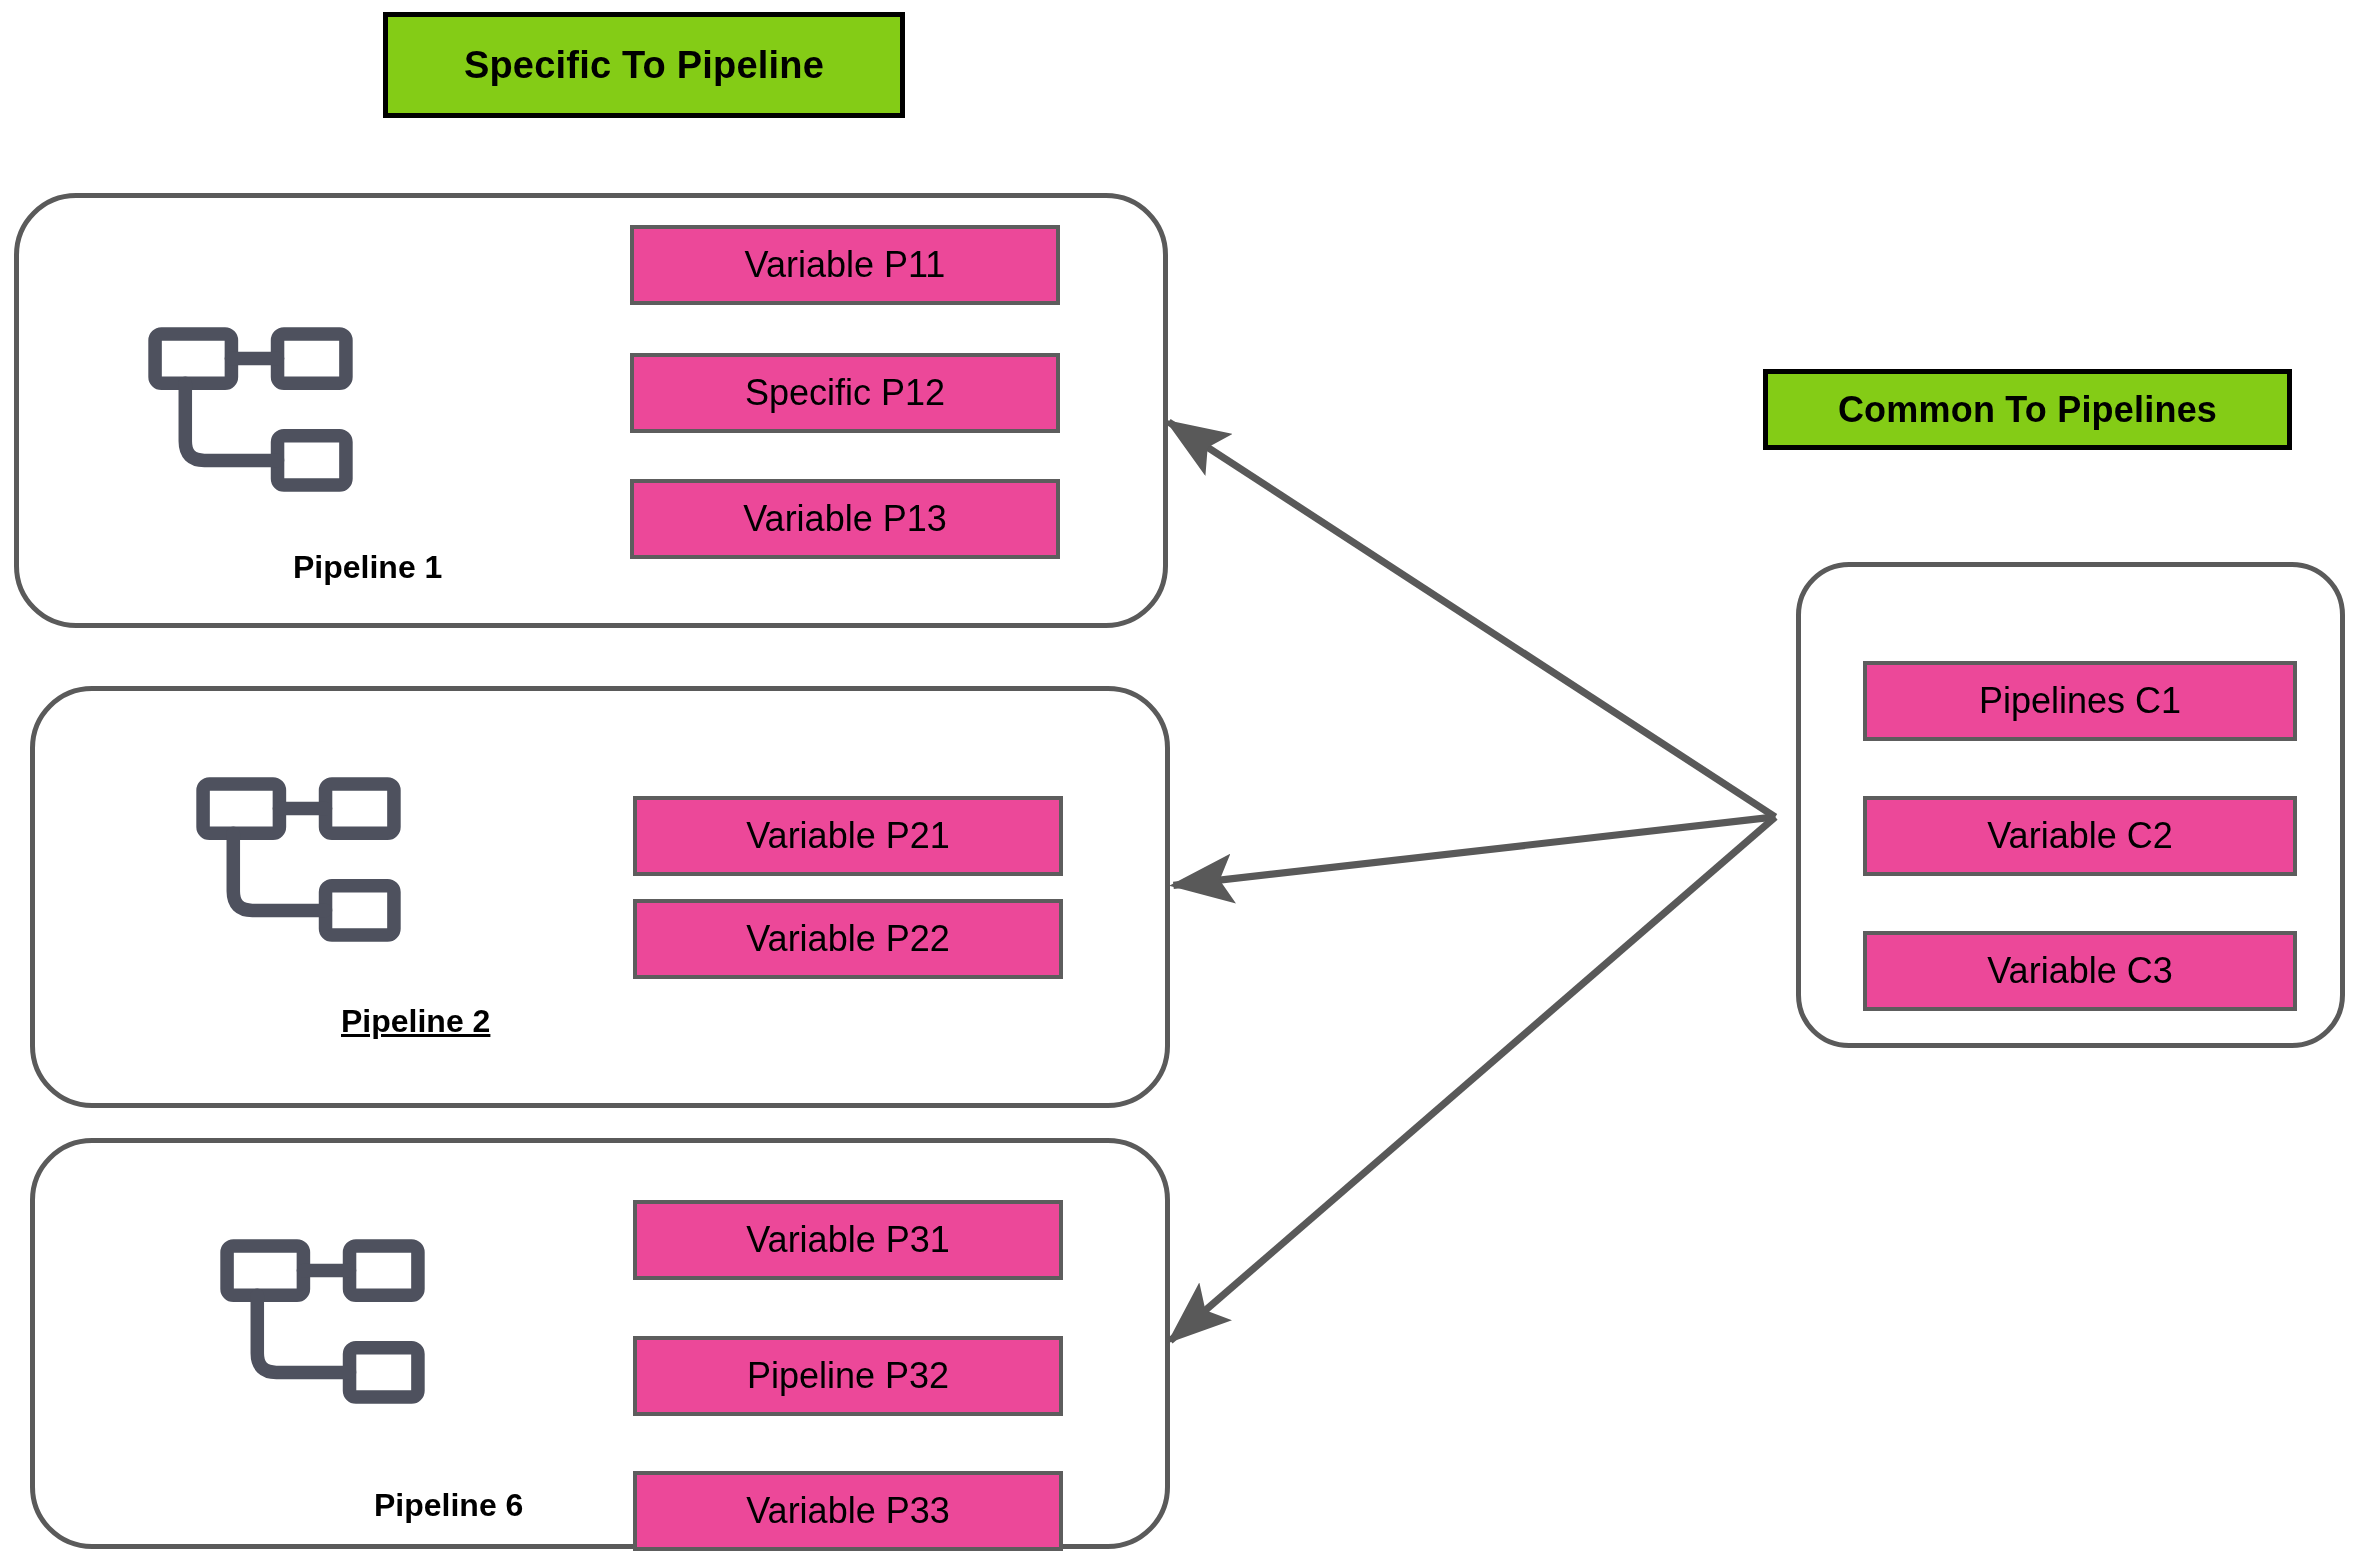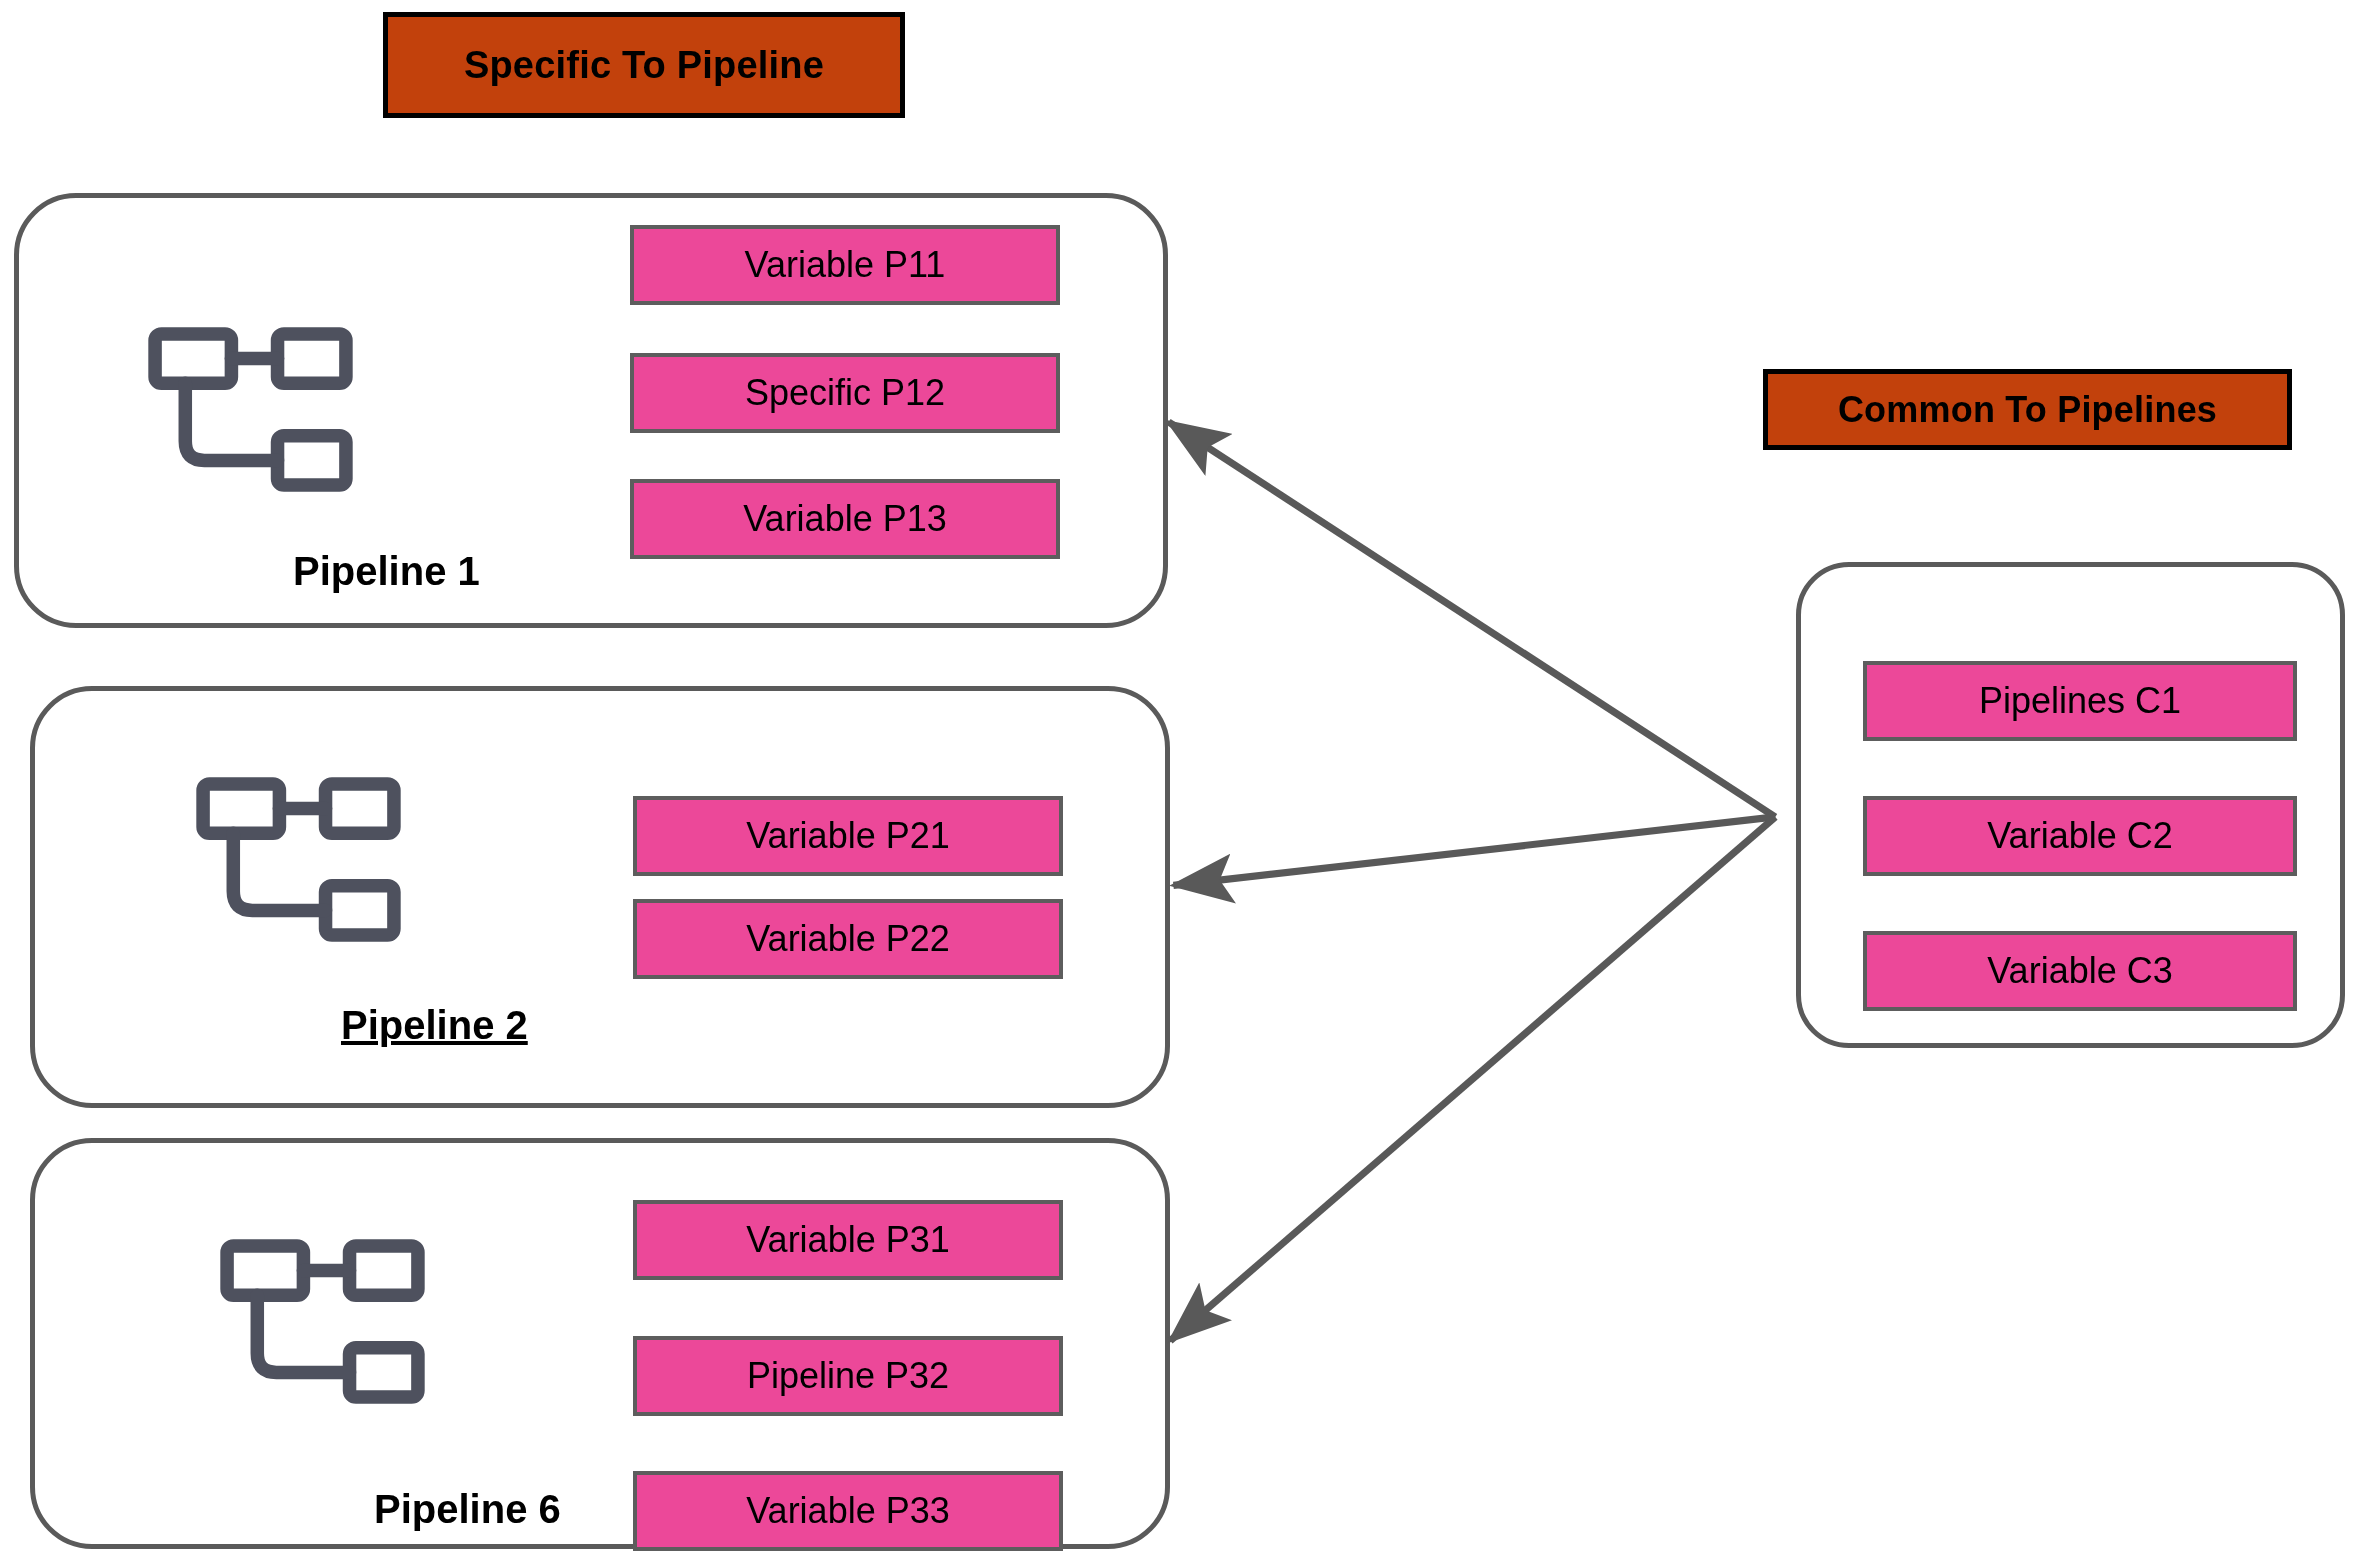--- a/index.html
+++ b/index.html
@@ -14,21 +14,21 @@
     position: relative;
     width: 2354px;
     height: 1563px;
     background: #ffffff;
     overflow: hidden;
   }
 
   
   .header-box {
     position: absolute;
-    background: #c2410c;
+    background: #84cc16;
     border: 5.6px solid #000000;
     box-sizing: border-box;
     display: flex;
     align-items: center;
     justify-content: center;
     color: #000000;
     font-weight: bold;
     letter-spacing: 0.2px;
   }
   #specific-header {
@@ -72,21 +72,21 @@
     font-weight: normal;
     font-size: 36px;
     white-space: nowrap;
   }
 
   
   .pipeline-caption {
     position: absolute;
     color: #000000;
     font-weight: bold;
-    font-size: 40px;
+    font-size: 32px;
     white-space: nowrap;
   }
 
   
   .pipeline-icon { position: absolute; }
 
   
   #arrow-layer {
     position: absolute;
     left: 0; top: 0;

